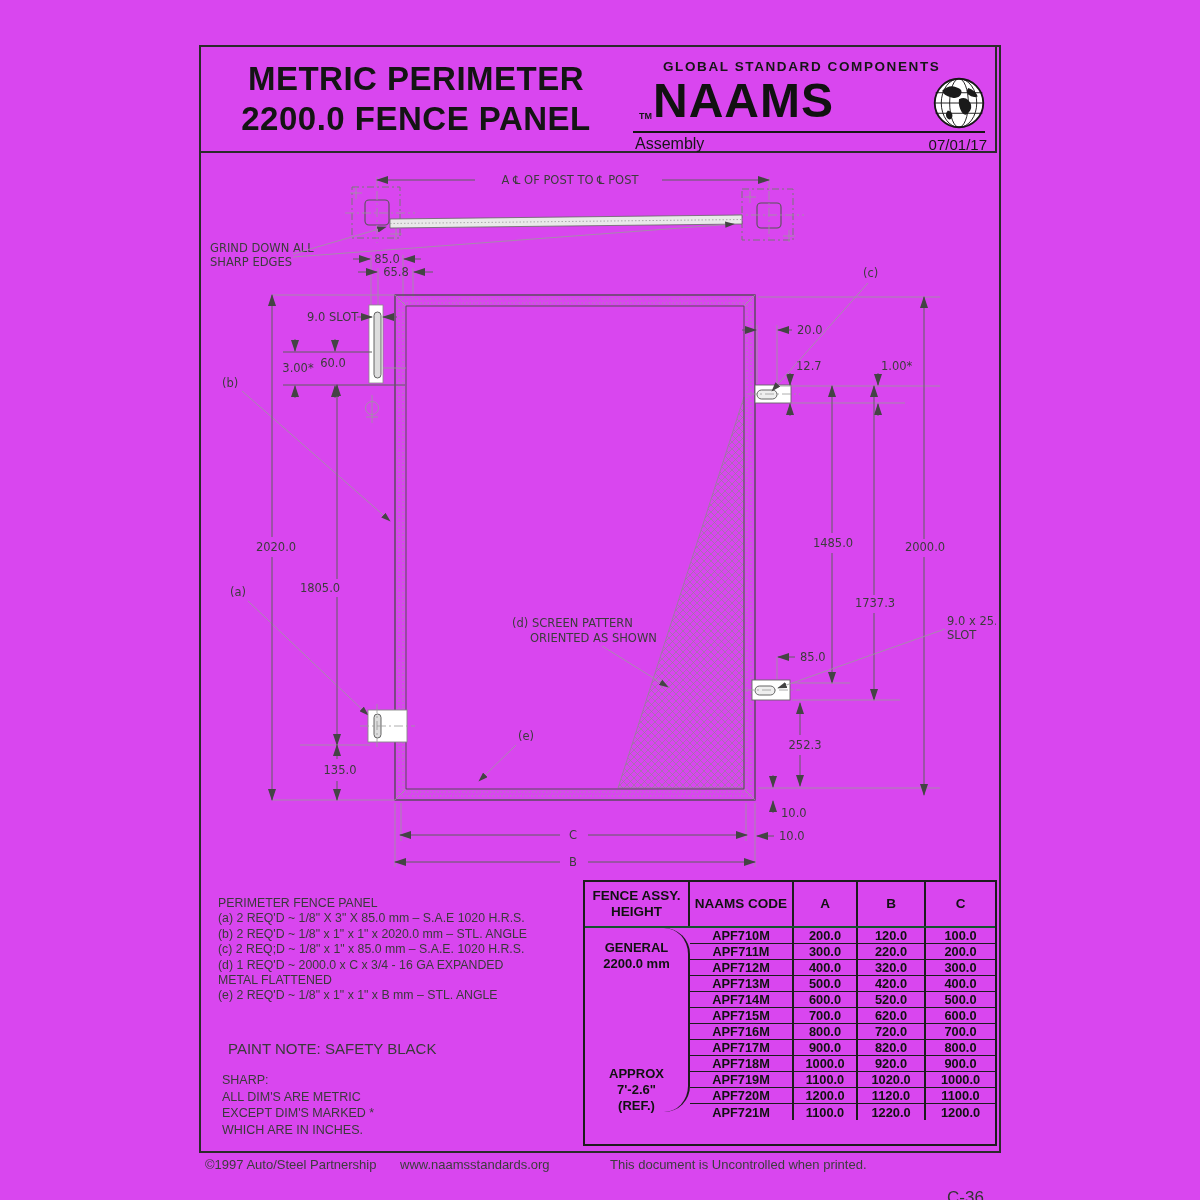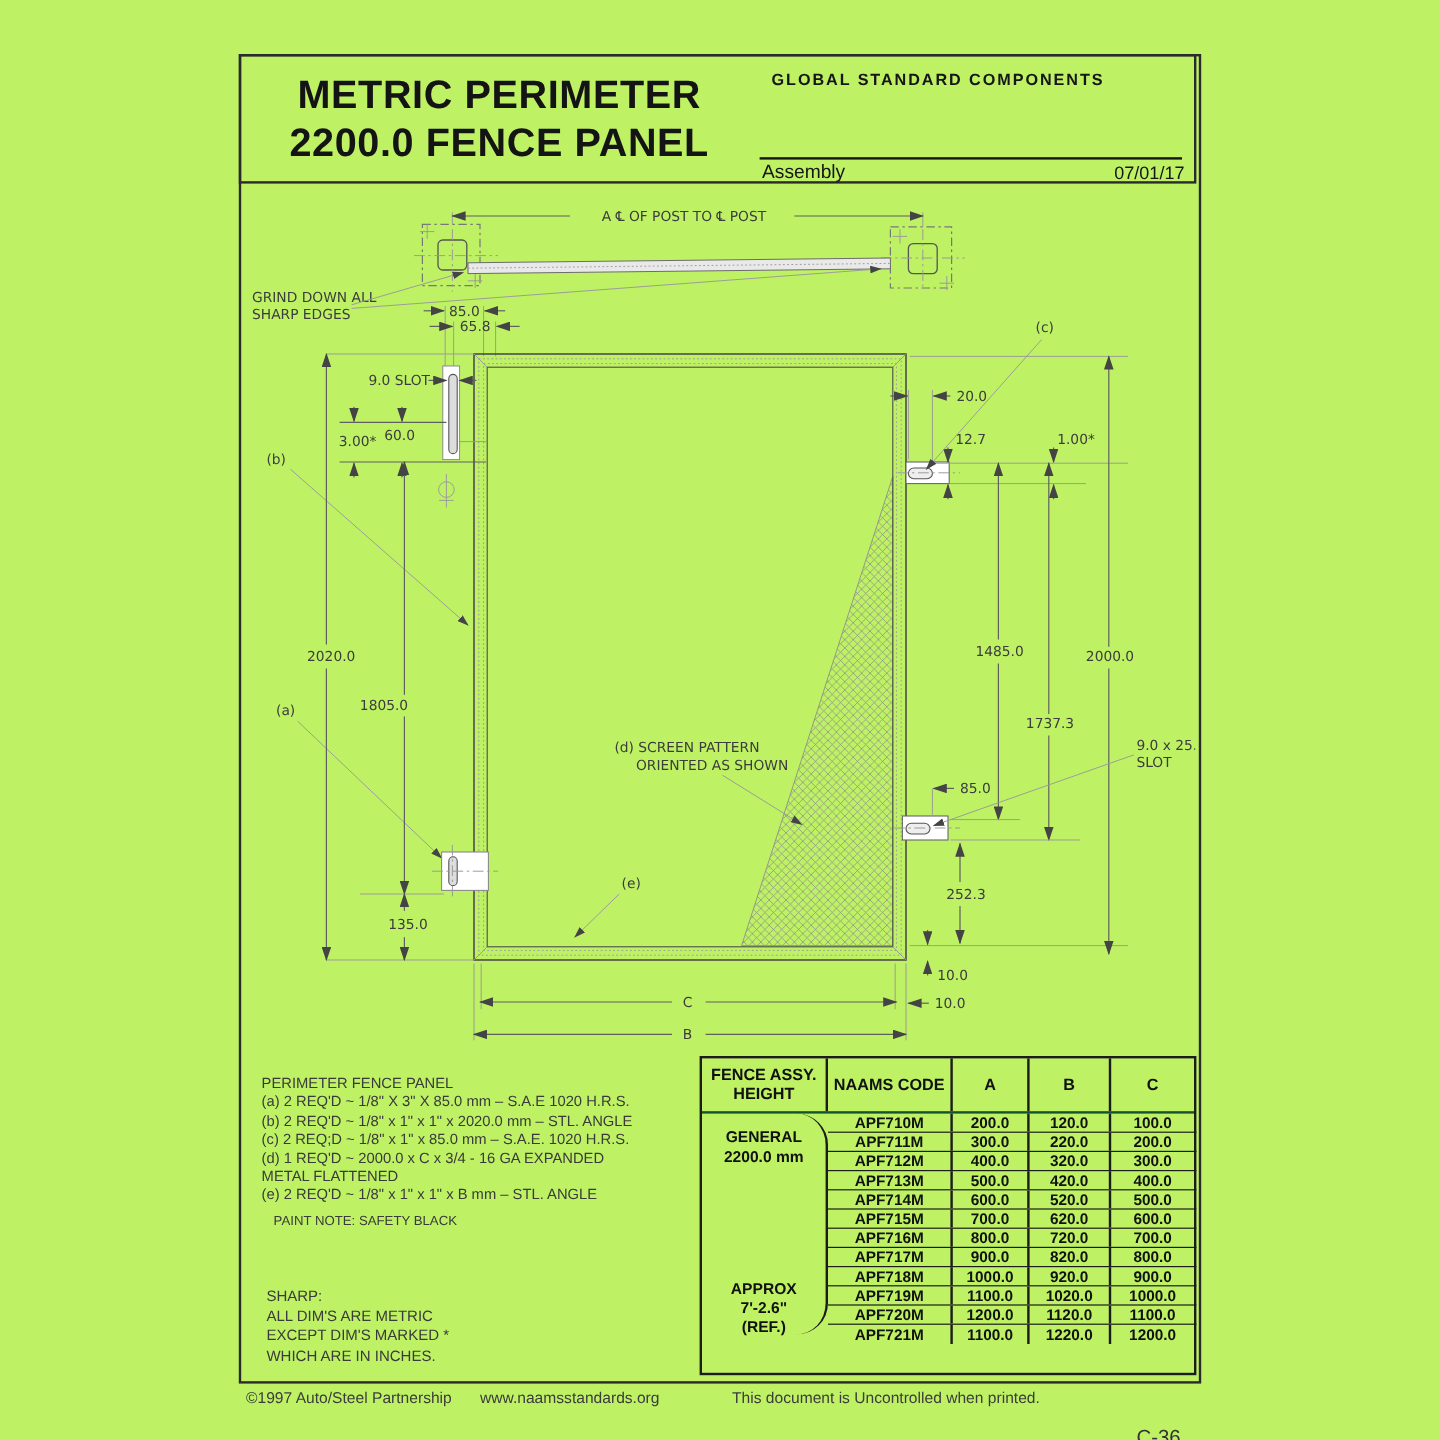--- a/index.html
+++ b/index.html
@@ -1,36 +1,36 @@
 <!DOCTYPE html>
 <html><head>
 <meta charset="utf-8">
 <style>
   html,body{margin:0;padding:0;background:#fff;}
-  .page{position:relative;width:1200px;height:1200px;background:#bef264;
+  .page{position:relative;width:1200px;height:1200px;background:#d946ef;
         font-family:"Liberation Sans",sans-serif;color:#222;overflow:hidden;}
   .abs{position:absolute;}
   
   .frame{left:199px;top:45px;width:798px;height:1104px;border:2px solid #2b2b2b;}
   .header{left:199px;top:45px;width:798px;height:108px;border:2px solid #2b2b2b;border-bottom:2px solid #2b2b2b;box-sizing:border-box;}
   
   .title{left:20px;top:12px;width:390px;text-align:center;font-weight:bold;font-size:33px;line-height:40px;color:#141414;letter-spacing:.5px;}
   
   .logo{left:430px;top:6px;width:358px;height:96px;}
-  .tagline{position:absolute;left:12px;top:6px;width:330px;font-size:13.5px;font-weight:bold;letter-spacing:1.6px;color:#161616;white-space:nowrap;}
+  .tagline{position:absolute;left:32px;top:6px;width:330px;font-size:13.5px;font-weight:bold;letter-spacing:1.6px;color:#161616;white-space:nowrap;}
   .brandrow{position:absolute;left:0px;top:20px;width:358px;height:56px;}
   .tm{position:absolute;left:8px;top:38px;font-size:9px;font-weight:bold;color:#161616;}
   .brand{position:absolute;left:22px;top:0px;font-size:48px;font-weight:bold;letter-spacing:1px;color:#111;}
   .globe{position:absolute;right:2px;top:2px;width:56px;height:56px;}
   .rule{position:absolute;left:2px;top:78px;width:352px;border-top:2px solid #161616;}
   .assy{position:absolute;left:4px;top:82px;font-size:16px;color:#161616;}
   .date{position:absolute;right:2px;top:83px;font-size:15px;color:#161616;}
   
   .noteblock{left:218px;top:896px;width:370px;font-size:12.3px;line-height:15.4px;color:#3a3a3a;}
-  .paint{left:228px;top:1012px;font-size:11px;color:#3a3a3a;}
+  .paint{left:228px;top:1040px;font-size:15px;color:#3a3a3a;}
   .metric{left:222px;top:1072px;font-size:12.5px;line-height:16.5px;color:#3a3a3a;}
   
   .tbl{left:583px;top:880px;width:414px;height:266px;border:2px solid #1c1c1c;box-sizing:border-box;color:#111;}
   .thead{display:grid;grid-template-columns:105px 104px 64px 68px 69px;height:44px;border-bottom:2px solid #14532d;}
   .th{border-right:2px solid #1c1c1c;display:flex;flex-direction:column;align-items:center;justify-content:center;font-weight:bold;font-size:13.5px;line-height:16px;}
   .th:last-child{border-right:none;}
   .tb{position:relative;height:218px;}
   .hcol{position:absolute;left:0;top:0;width:103px;height:184px;border-right:2px solid #1c1c1c;border-radius:26px;}
   .hlbl{position:absolute;left:0;width:103px;text-align:center;font-weight:bold;font-size:13px;line-height:16px;}
   .rows{position:absolute;left:105px;top:0;width:307px;height:218px;}
@@ -58,20 +58,34 @@
 
   <div class="abs frame"></div>
 
   <div class="abs header">
     <div class="abs title">
       <div>METRIC PERIMETER</div>
       <div>2200.0 FENCE PANEL</div>
     </div>
     <div class="abs logo">
       <div class="tagline">GLOBAL STANDARD COMPONENTS</div>
+      <div class="brandrow">
+        <span class="tm">TM</span>
+        <span class="brand">NAAMS</span>
+        <svg class="globe" viewBox="0 0 60 60">
+          <circle cx="30" cy="30" r="26" fill="#fff" stroke="#161616" stroke-width="2"></circle>
+          <ellipse cx="30" cy="30" rx="10" ry="26" fill="none" stroke="#161616" stroke-width="1"></ellipse>
+          <ellipse cx="30" cy="30" rx="19" ry="26" fill="none" stroke="#161616" stroke-width="1"></ellipse>
+          <path d="M5,19 H55 M4,30 H56 M5,41 H55" stroke="#161616" stroke-width="1" fill="none"></path>
+          <path d="M12,17 q7,-7 15,-4 q8,2 5,8 q-3,5 -10,3 q-9,-2 -10,-7z" fill="#1a1a1a"></path>
+          <path d="M30,26 q6,-3 10,1 q5,5 2,11 q-5,8 -9,2 q-4,-7 -3,-14z" fill="#1a1a1a"></path>
+          <path d="M40,14 q8,3 10,9 q-6,2 -10,-2 q-3,-4 0,-7z" fill="#1a1a1a"></path>
+          <path d="M18,38 q5,1 5,6 q-1,5 -5,3 q-4,-4 0,-9z" fill="#1a1a1a"></path>
+        </svg>
+      </div>
       <div class="rule"></div>
       <div class="assy">Assembly</div>
       <div class="date">07/01/17</div>
     </div>
   </div>
 
   <svg class="abs drawing" width="796" height="722" viewBox="0 0 796 722">
     <defs>
       <marker id="ae" orient="auto" markerWidth="12" markerHeight="8" refX="11" refY="4">
         <path d="M0,0L12,4L0,8z" fill="#444"></path>

